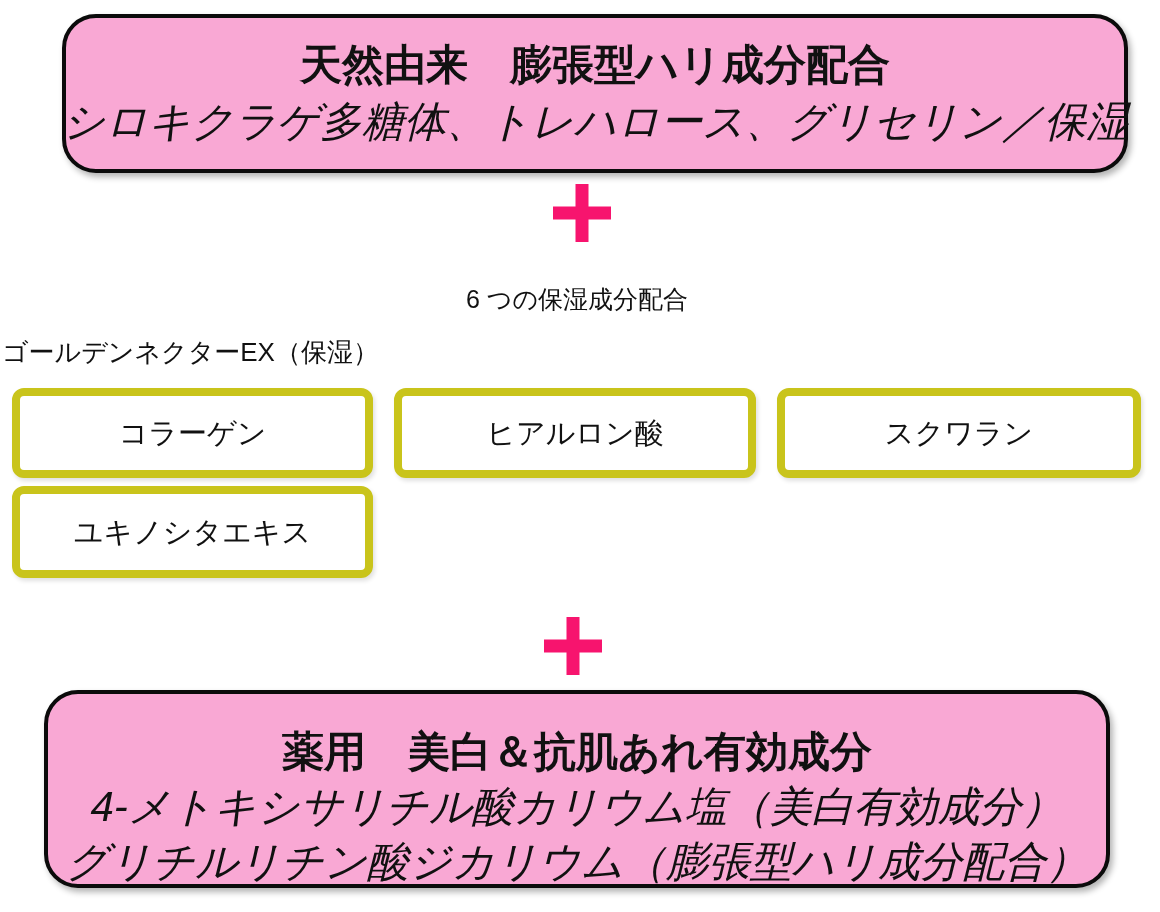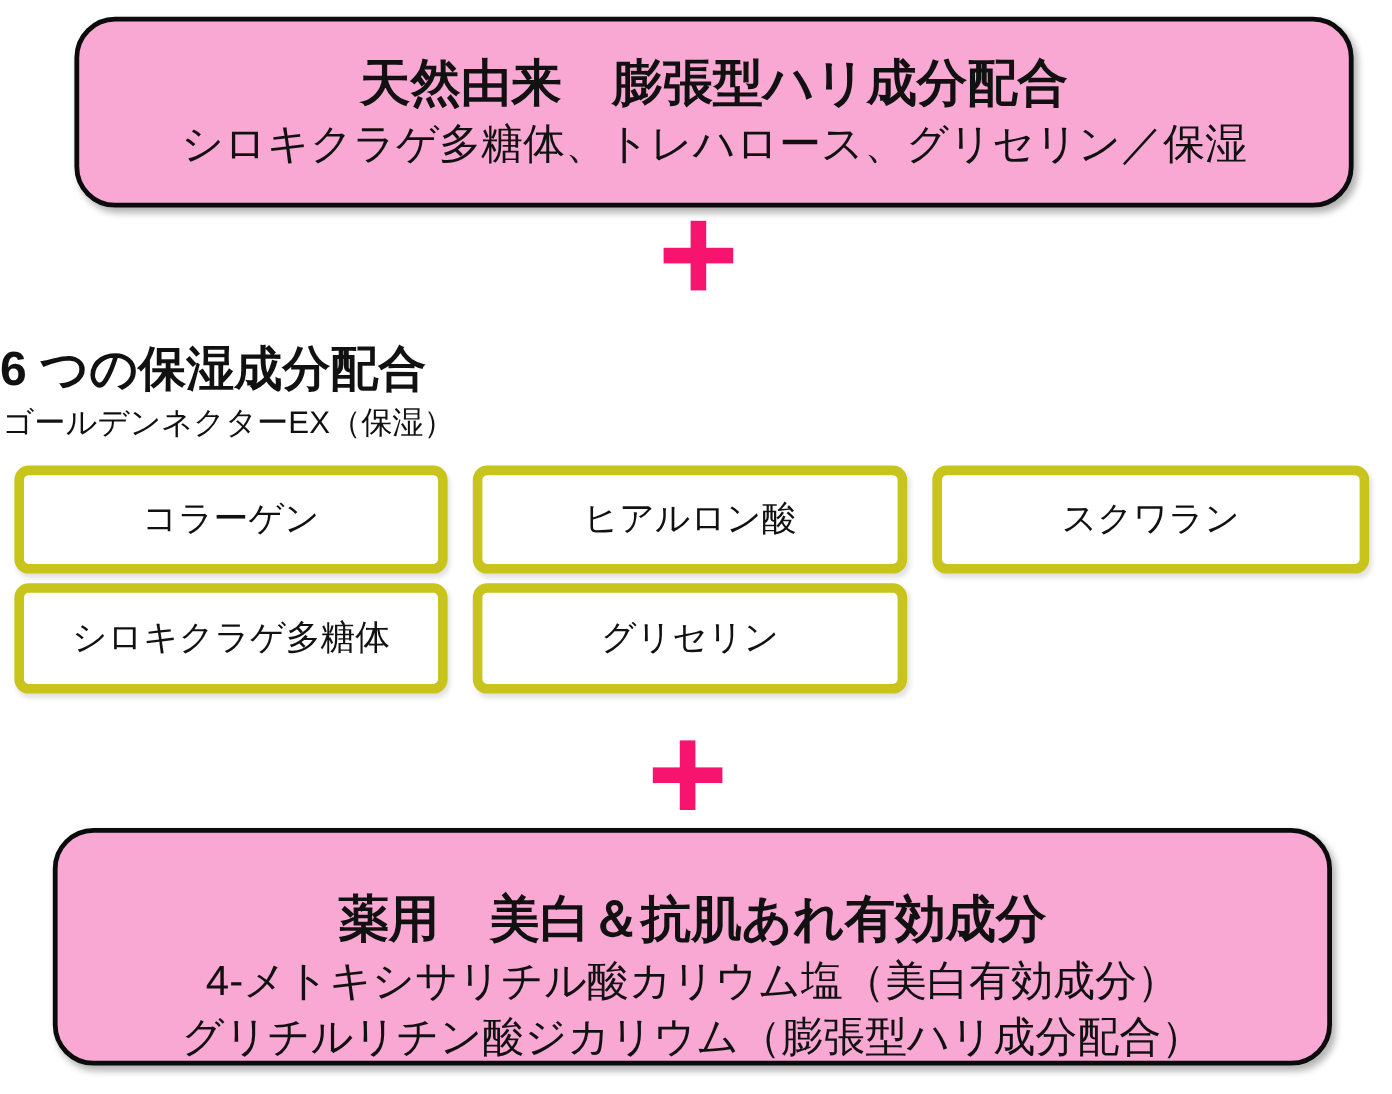--- a/index.html
+++ b/index.html
@@ -46,24 +46,25 @@
     gap:11px;
     justify-content:flex-end;
   }
   .box-title{
     font-size:42px;
     font-weight:bold;
     line-height:1.05;
     white-space:nowrap;
   }
   .box-sub{
-    font-size:35px;
+    font-size:42px;
     font-weight:normal;
     line-height:1.05;
     white-space:nowrap;
+    font-style:italic;
   }
 
   
   .plus{
     position:absolute;
     width:58px; height:58px;
   }
   .plus::before{
     content:"";
     position:absolute;
@@ -81,22 +82,23 @@
     background:var(--accent-pink);
   }
   .plus-top{ left:553px; top:184px; }
   .plus-bottom{ left:544px; top:617px; }
 
   
   .moisture-heading{
     position:absolute;
     left:0; top:286px;
     width:1154px;
-    font-size:40px;
-    font-weight:bold;
+    text-align:center;
+    font-size:25px;
+    font-weight:normal;
     line-height:1.1;
     white-space:nowrap;
   }
   .moisture-subheading{
     position:absolute;
     left:2px; top:338px;
     width:1154px;
     text-align:left;
     font-size:26px;
     font-weight:normal;
@@ -141,22 +143,21 @@
 
   <div class="plus plus-top"></div>
 
   <div class="moisture-heading">6 つの保湿成分配合</div>
   <div class="moisture-subheading">ゴールデンネクターEX（保湿）</div>
 
   <div class="ingredient-grid">
     <div class="ingredient-box">コラーゲン</div>
     <div class="ingredient-box">ヒアルロン酸</div>
     <div class="ingredient-box">スクワラン</div>
-    <div class="ingredient-box">シロキクラゲ多糖体</div>
-    <div class="ingredient-box">グリセリン</div>
+    <div class="ingredient-box">ユキノシタエキス</div>
   </div>
 
   <div class="plus plus-bottom"></div>
 
   <div class="outline-box bottom-box">
     <div class="box-title">薬用　美白＆抗肌あれ有効成分</div>
     <div class="box-sub">4-メトキシサリチル酸カリウム塩（美白有効成分）</div>
     <div class="box-sub">グリチルリチン酸ジカリウム（膨張型ハリ成分配合）</div>
   </div>
 

